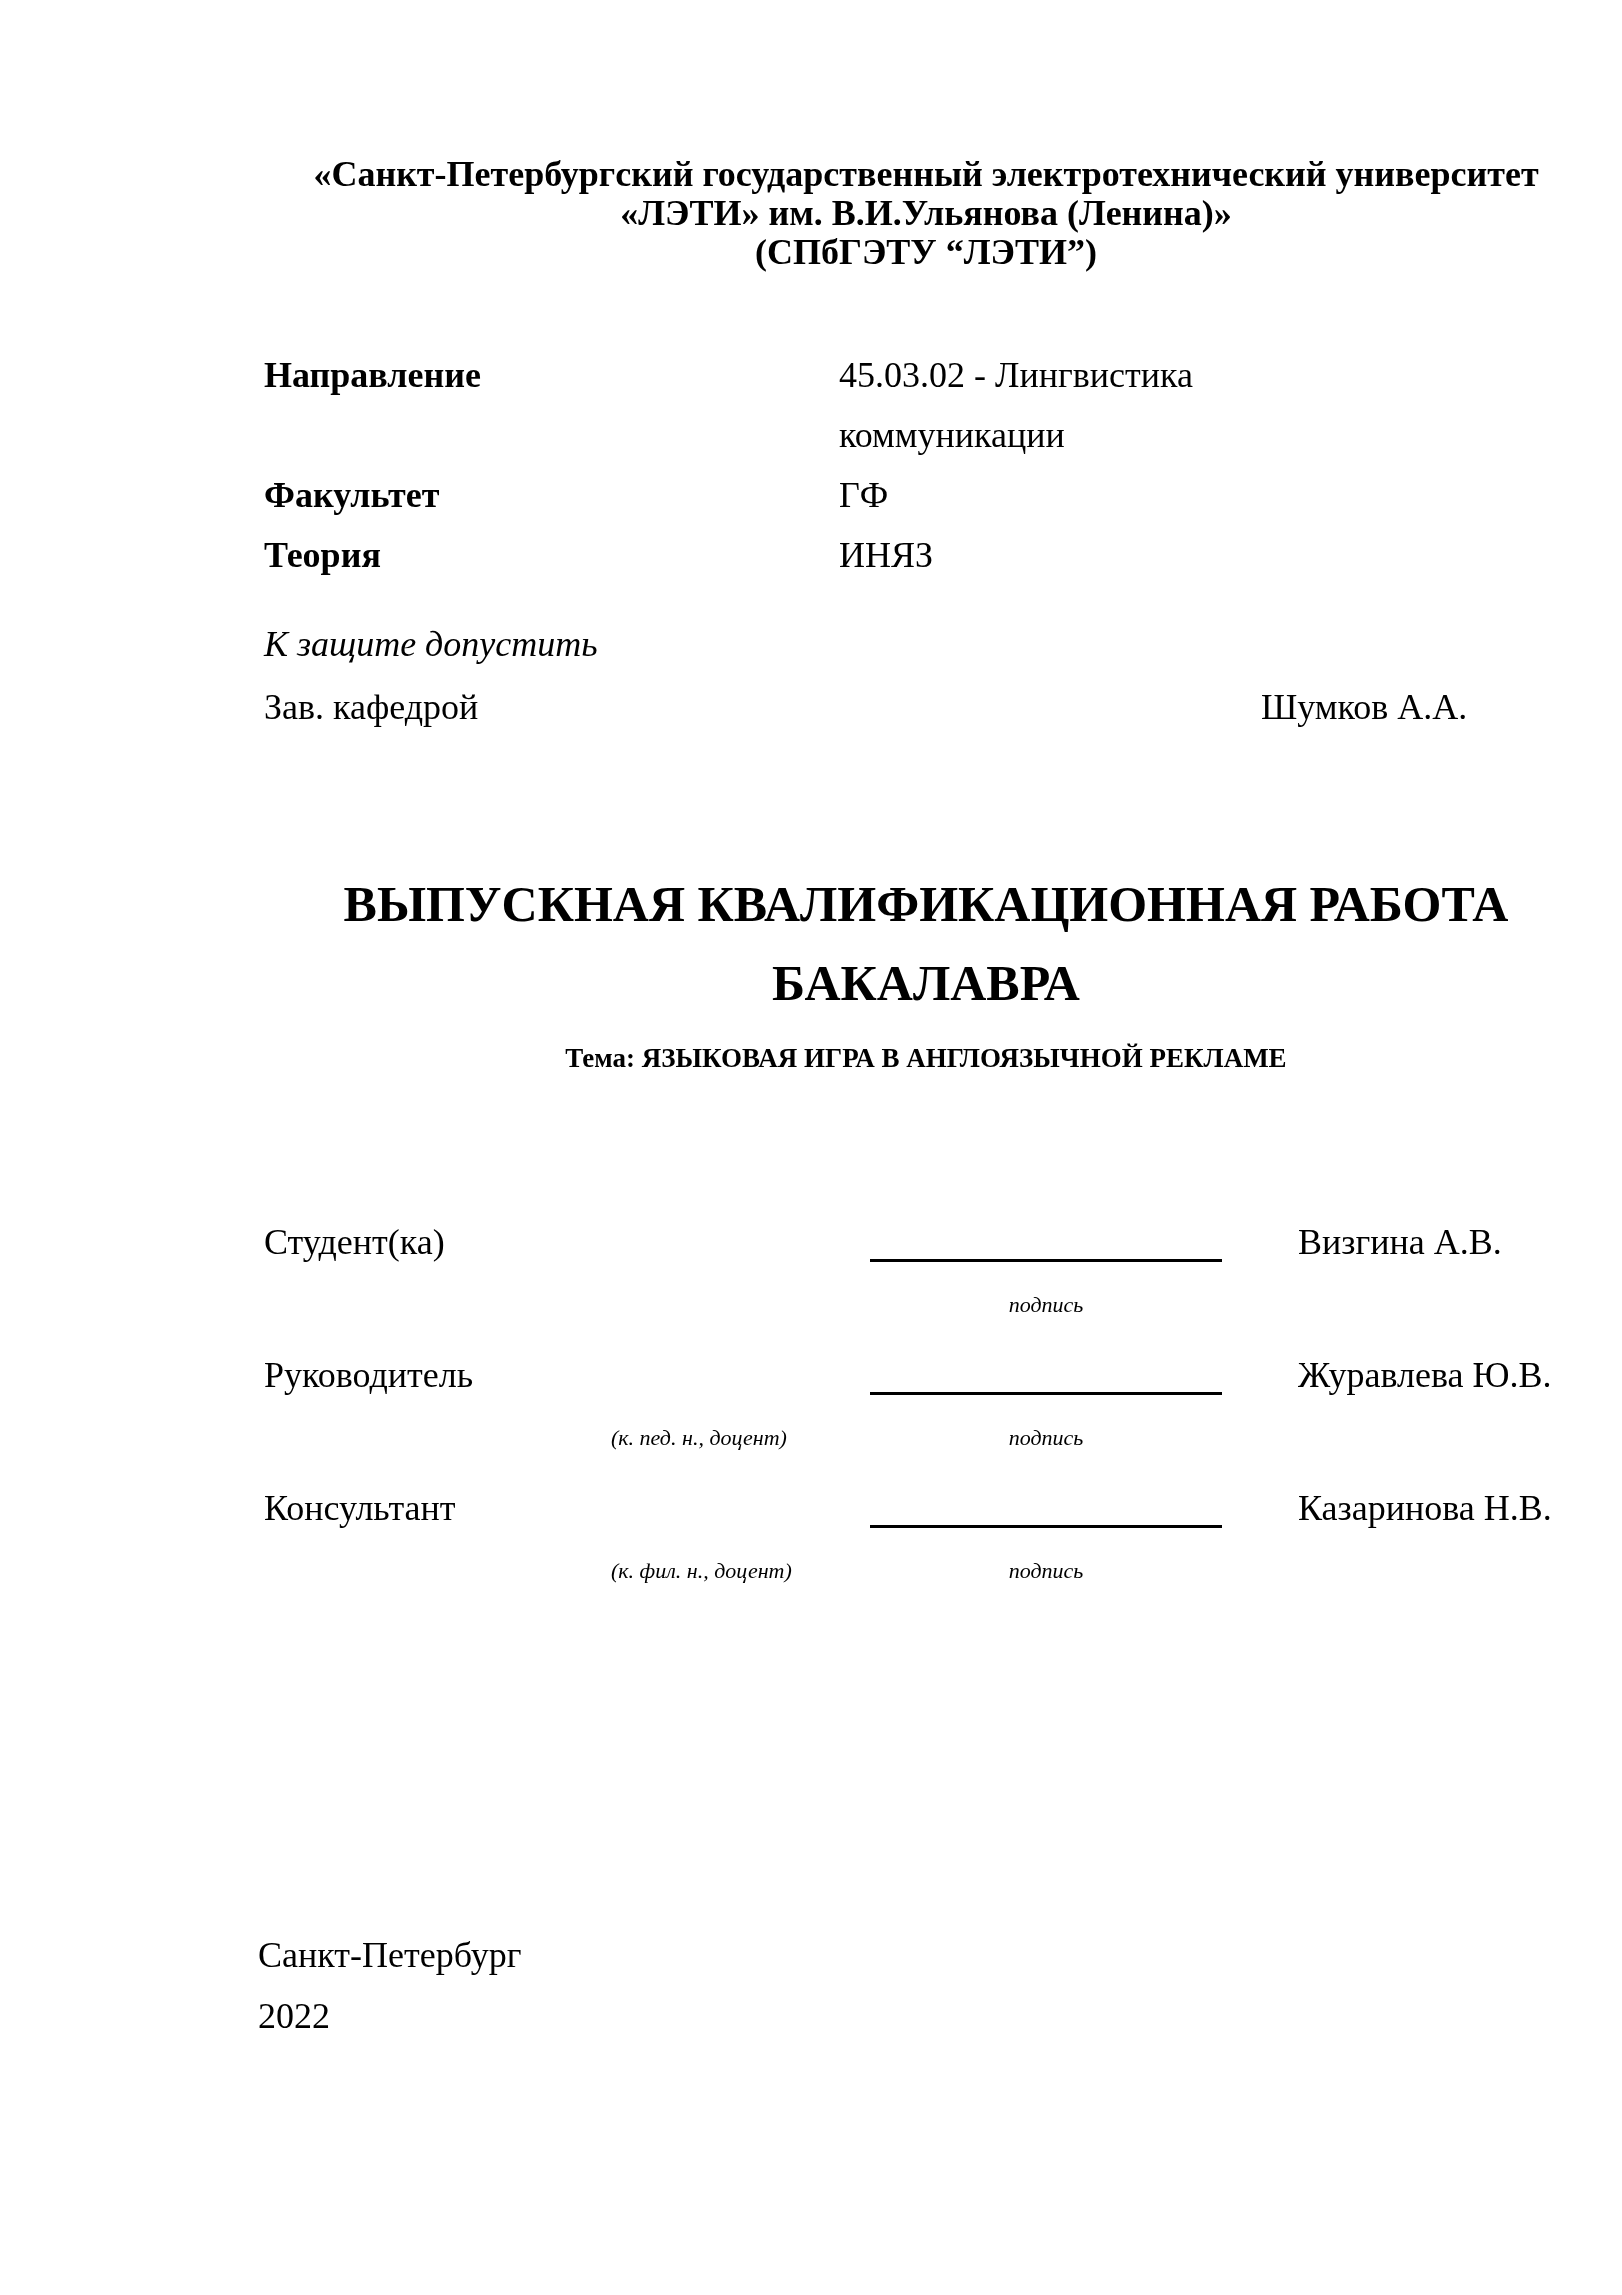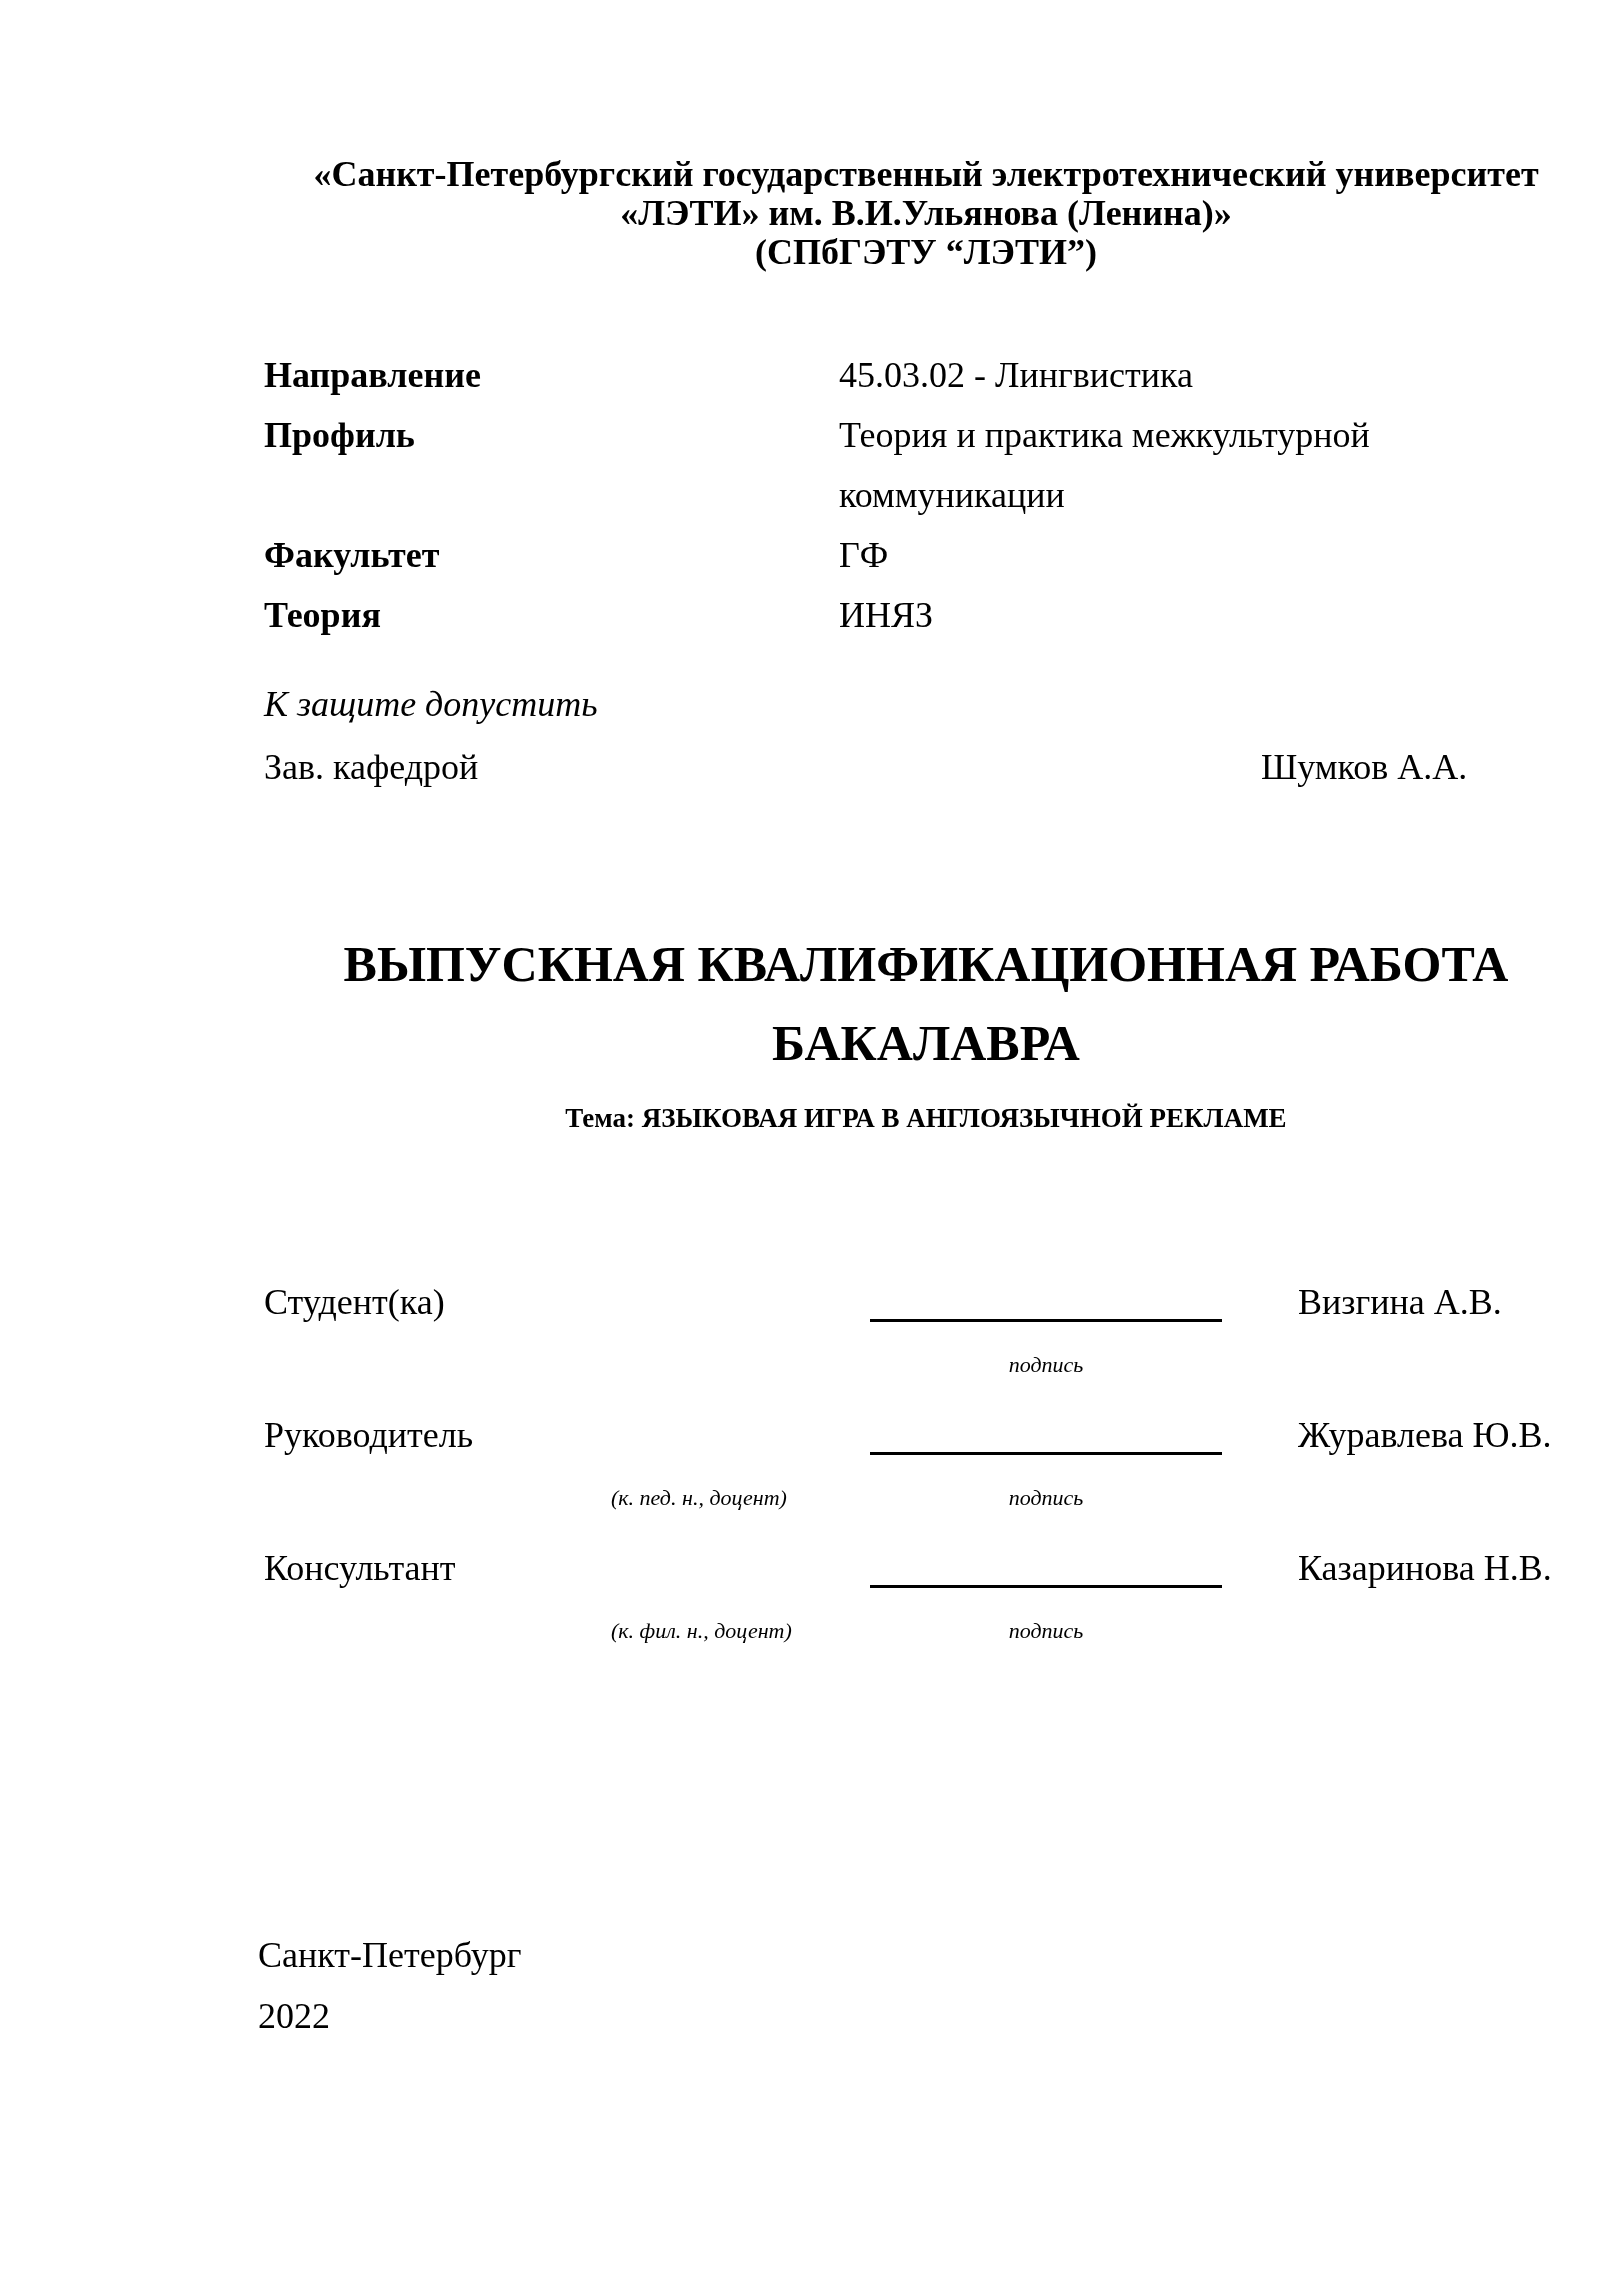--- a/index.html
+++ b/index.html
@@ -137,24 +137,20 @@
       <div>«ЛЭТИ» им. В.И.Ульянова (Ленина)»</div>
       <div>(СПбГЭТУ “ЛЭТИ”)</div>
     </div>
 
     <div class="info">
       <div class="info-row">
         <div class="info-label">Направление</div>
         <div class="info-value">45.03.02 - Лингвистика</div>
       </div>
       <div class="info-row">
-        <div class="info-label">Профиль</div>
-        <div class="info-value">Теория и практика межкультурной</div>
-      </div>
-      <div class="info-row">
         <div class="info-label"></div>
         <div class="info-value">коммуникации</div>
       </div>
       <div class="info-row">
         <div class="info-label">Факультет</div>
         <div class="info-value">ГФ</div>
       </div>
       <div class="info-row">
         <div class="info-label">Теория</div>
         <div class="info-value">ИНЯЗ</div>

